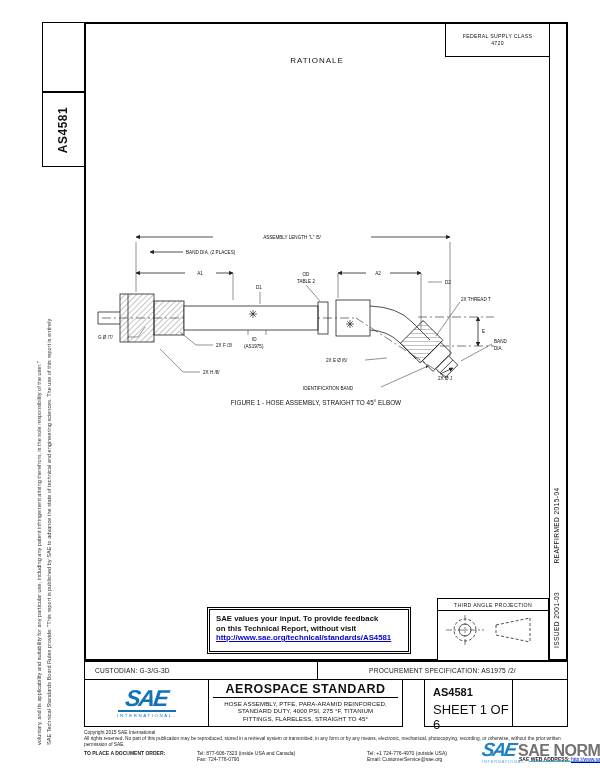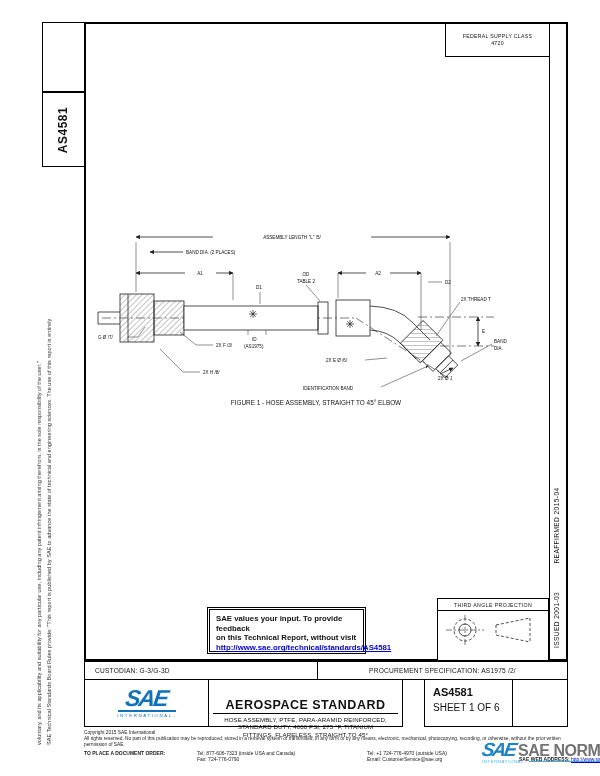--- a/index.html
+++ b/index.html
@@ -70,20 +70,21 @@
     <span>FEDERAL SUPPLY CLASS</span>
     <span>4720</span>
   </div>
 
   <div class="abs" style="left:549px;top:22px;width:1px;height:639px;background:#000;"></div>
   <div class="issued" style="left:553px;top:648px;width:235px;">
     <span>ISSUED 2001-03</span>
     <span>REAFFIRMED 2015-04</span>
   </div>
 
+  <div class="abs rationale-title" style="left:84px;top:56px;width:466px;text-align:center;">RATIONALE</div>
 
   <svg class="abs" style="left:88px;top:218px;" width="460" height="200" viewBox="0 0 460 200">
     <defs>
       <marker id="ar" viewBox="0 0 10 10" refX="9" refY="5" markerWidth="5.5" markerHeight="5.5" orient="auto-start-reverse">
         <path d="M0,0L10,5L0,10z" fill="#222"></path>
       </marker>
       <pattern id="ht" width="4" height="4" patternUnits="userSpaceOnUse" patternTransform="rotate(45)">
         <line x1="0" y1="0" x2="0" y2="4" stroke="#555" stroke-width="0.7"></line>
       </pattern>
     </defs>
@@ -175,21 +176,21 @@
       <text x="128" y="129">2X F /3/</text>
       <text x="115" y="156">2X H /8/</text>
       <text x="164" y="123">ID</text>
       <text x="156" y="129.5">(AS1975)</text>
       <text x="215" y="172">IDENTIFICATION BAND</text>
       <text x="10" y="121">G Ø /7/</text>
       <text x="228" y="187" font-size="6.4" text-anchor="middle">FIGURE 1 - HOSE ASSEMBLY, STRAIGHT TO 45° ELBOW</text>
     </g>
   </svg>
 
-  <div class="abs feedback" style="left:207px;top:607px;width:159px;height:47px;">
+  <div class="abs feedback" style="left:207px;top:607px;width:204px;height:47px;">
     <div>SAE values your input. To provide feedback</div>
     <div>on this Technical Report, without visit</div>
     <a href="#">http://www.sae.org/technical/standards/AS4581</a>
   </div>
 
   <div class="abs proj" style="left:437px;top:598px;width:112px;height:63px;">
     <div class="proj-label">THIRD ANGLE PROJECTION</div>
     <svg width="108" height="38" viewBox="0 0 108 38">
       <g stroke="#222" fill="none" stroke-width="0.8">
         <line x1="8" y1="19" x2="46" y2="19" stroke-dasharray="6 2 2 2" stroke-width="0.6"></line>
@@ -211,31 +212,31 @@
     <span class="info-text">PROCUREMENT SPECIFICATION: AS1975 /2/</span>
   </div>
 
   <div class="cell" style="left:84px;top:679px;width:125px;height:48px;display:flex;flex-direction:column;align-items:center;justify-content:center;color:#1272b9;">
     <div style="text-align:center;">
       <div class="sae-logo-sae">SAE</div>
       <div style="width:58px;height:1.5px;background:#1272b9;margin:1px auto 0 auto;"></div>
       <div class="sae-logo-intl">INTERNATIONAL.</div>
     </div>
   </div>
-  <div class="cell" style="left:208px;top:679px;width:195px;height:48px;padding:16px 4px;">
+  <div class="cell" style="left:208px;top:679px;width:195px;height:48px;padding:0 4px;">
     <div class="tb-doctype">AEROSPACE STANDARD</div>
     <div class="tb-sub">
       <div>HOSE ASSEMBLY, PTFE, PARA-ARAMID REINFORCED,</div>
       <div>STANDARD DUTY, 4000 PSI, 275 °F, TITANIUM</div>
       <div>FITTINGS, FLARELESS, STRAIGHT TO 45°</div>
     </div>
   </div>
   <div class="cell" style="left:424px;top:679px;width:89px;height:48px;padding:6px 0 0 8px;">
     <div style="font-weight:bold;font-size:11px;">AS4581</div>
-    <div style="font-size:10px;margin-top:4px;">SHEET 1 OF 6</div>
+    <div style="font-size:13px;margin-top:4px;">SHEET 1 OF 6</div>
   </div>
   <div class="cell" style="left:512px;top:679px;width:56px;height:48px;"></div>
 
   <div class="abs footer-small" style="left:84px;top:730px;width:480px;">Copyright 2015 SAE International</div>
   <div class="abs footer-small" style="left:84px;top:736px;width:478px;">All rights reserved. No part of this publication may be reproduced, stored in a retrieval system or transmitted, in any form or by any means, electronic, mechanical, photocopying, recording, or otherwise, without the prior written permission of SAE.</div>
   <div class="abs order-grid" style="left:84px;top:750px;width:512px;">
     <div style="font-weight:bold;">TO PLACE A DOCUMENT ORDER:</div>
     <div>
       <div>Tel: 877-606-7323 (inside USA and Canada)</div>
       <div>Fax: 724-776-0790</div>

